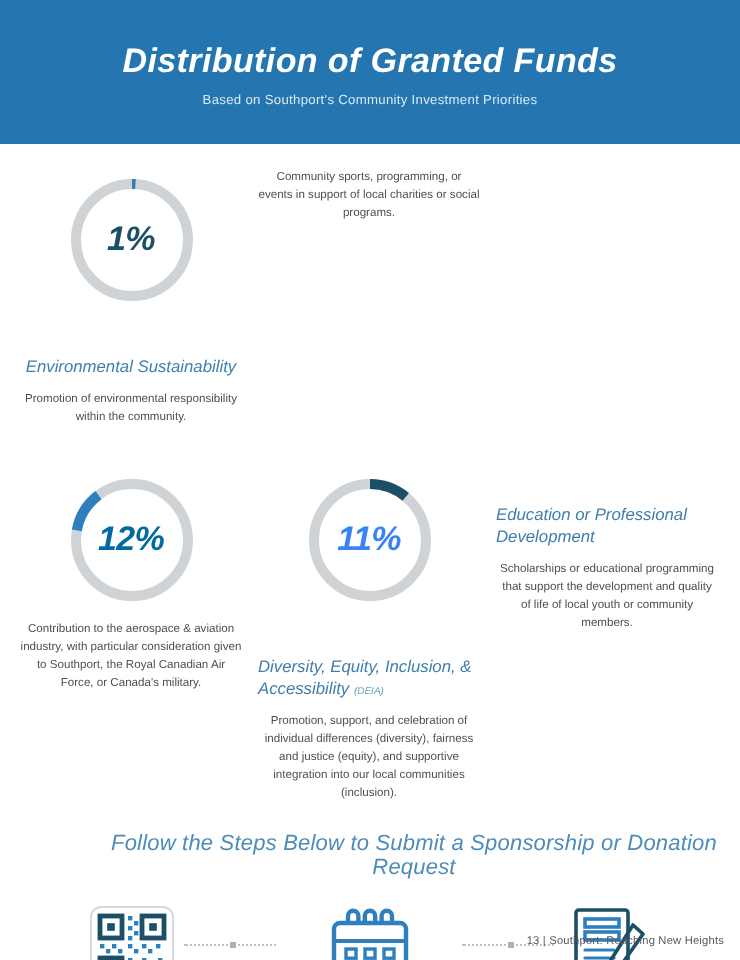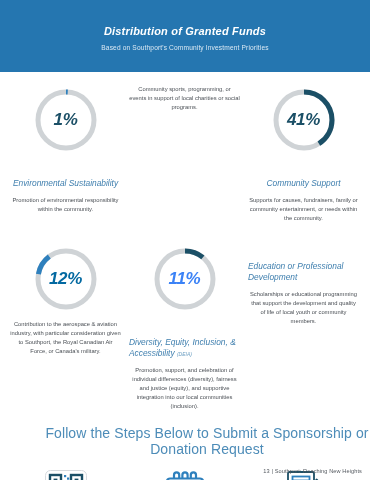--- a/index.html
+++ b/index.html
@@ -15,21 +15,21 @@
     background:#2576b0;
     display:flex;flex-direction:column;
     align-items:center;justify-content:center;
     box-sizing:border-box;
     padding-top:4px;
   }
   .header-title{
     color:#ffffff;
     font-style:italic;
     font-weight:bold;
-    font-size:11px;
+    font-size:17px;
     letter-spacing:.2px;
     text-align:center;
     line-height:1.1;
   }
   .header-sub{
     color:#dbe9f4;
     font-size:6.6px;
     margin-top:6px;
     text-align:center;
     letter-spacing:.15px;
@@ -88,21 +88,22 @@
     color:#4a4f55;
   }
   .row2{margin-top:14px;}
 
   .steps-section{
     margin-top:14px;
     width:370px;
   }
   .steps-heading{
     text-align:center;
-    font-size:14px;
+    font-style:italic;
+    font-size:11px;
     color:#4d8cb8;
     letter-spacing:.1px;
     padding-left:44px;
   }
   .steps-row{
     display:flex;
     width:358px;
     margin:8px auto 0 auto;
     position:relative;
   }
@@ -167,31 +168,20 @@
         <div class="donut-label" style="color: rgb(27, 79, 102);">1%</div>
       </div>
       <div class="cat-title">Environmental Sustainability</div>
       <div class="cat-desc">Promotion of environmental responsibility within the community.</div>
     </div>
 
     <div class="cell">
       <div class="cat-desc">Community sports, programming, or events in support of local charities or social programs.</div>
     </div>
 
-    <div class="cell">
-      <div class="donut-wrap">
-        <svg width="68" height="68" viewBox="0 0 68 68">
-          <circle cx="34" cy="34" r="28" fill="none" stroke="#cfd3d6" stroke-width="5"></circle>
-          <circle class="arc" cx="34" cy="34" r="28" fill="none" stroke="#1b4f66" stroke-width="5" stroke-linecap="butt" transform="rotate(-90 34 34)" stroke-dasharray="72.13096732642164 103.79822127460677"></circle>
-        </svg>
-        <div class="donut-label" style="color: rgb(27, 79, 102);">41%</div>
-      </div>
-      <div class="cat-title">Community Support</div>
-      <div class="cat-desc">Supports for causes, fundraisers, family or community entertainment, or needs within the community.</div>
-    </div>
 
   </div>
 
   <div class="row row2">
 
     <div class="cell">
       <div class="donut-wrap">
         <svg width="68" height="68" viewBox="0 0 68 68">
           <circle cx="34" cy="34" r="28" fill="none" stroke="#cfd3d6" stroke-width="5"></circle>
           <circle class="arc" cx="34" cy="34" r="28" fill="none" stroke="#2e80bd" stroke-width="5" stroke-linecap="butt" transform="rotate(190 34 34)" stroke-dasharray="21.111502632123408 154.817685968905"></circle>

